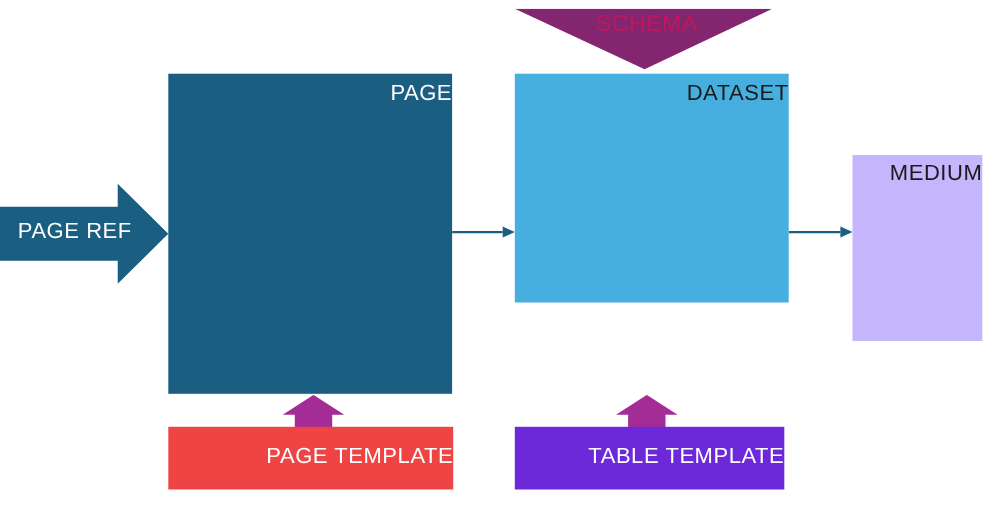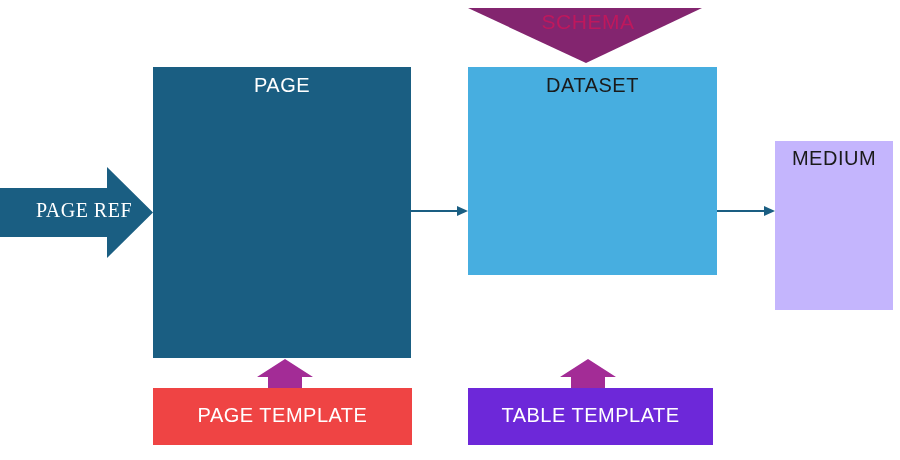--- a/index.html
+++ b/index.html
@@ -9,21 +9,21 @@
     height: 460px;
     background: #ffffff;
     font-family: "Liberation Sans", sans-serif;
     overflow: hidden;
   }
   .abs { position: absolute; }
   .box { position: absolute; box-sizing: border-box; }
   .box-label {
     position: absolute;
     left: 0; right: 0;
-    text-align: center;
+    text-align: right;
     font-size: 20px;
     letter-spacing: 0.5px;
     white-space: nowrap;
   }
   .light { color: #ffffff; }
   .dark  { color: #1a1a1a; }
 
   .page-box     { left: 153px; top: 67px;  width: 258px; height: 291px; background: #1A5E82; }
   .dataset-box  { left: 468px; top: 67px;  width: 249px; height: 208px; background: #47AEE0; }
   .medium-box   { left: 775px; top: 141px; width: 118px; height: 169px; background: #c4b5fd; }
@@ -40,26 +40,25 @@
     left: 488px; top: 10px; width: 200px;
     text-align: center;
     color: #be185d;
     font-size: 21px;
     letter-spacing: 0.5px;
   }
 
   .pageref-svg { left: 0; top: 167px; }
   .pageref-label {
     position: absolute;
-    left: 16px; top: 199px; width: 136px;
+    left: 0; top: 199px; width: 136px;
     text-align: center;
     color: #ffffff;
     font-size: 20px;
     letter-spacing: 0.5px;
-    font-family: Liberation Serif, serif;
   }
 
   .arrow1-svg { left: 411px; top: 204px; }
   .arrow2-svg { left: 717px; top: 204px; }
   .uparrow-page-svg  { left: 257px; top: 359px; }
   .uparrow-table-svg { left: 560px; top: 359px; }
 </style>
 </head>
 <body>
 

